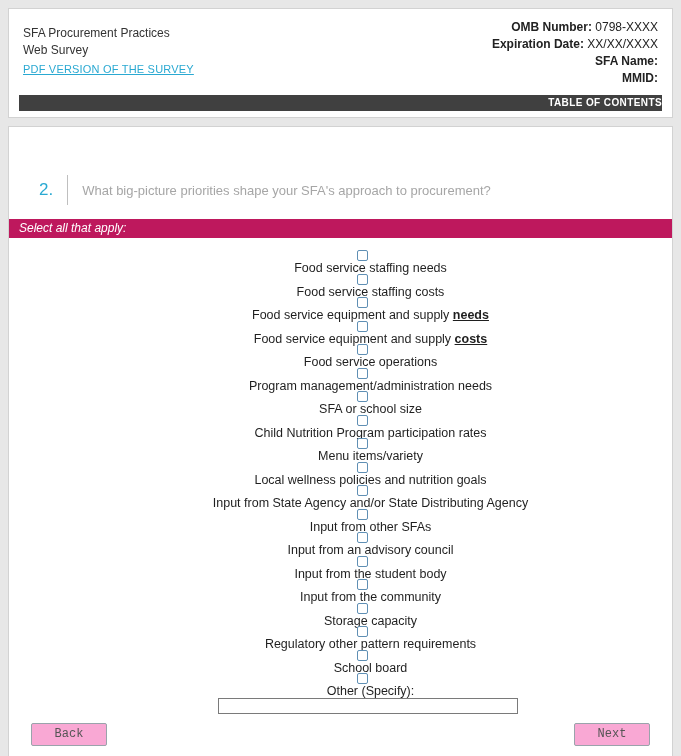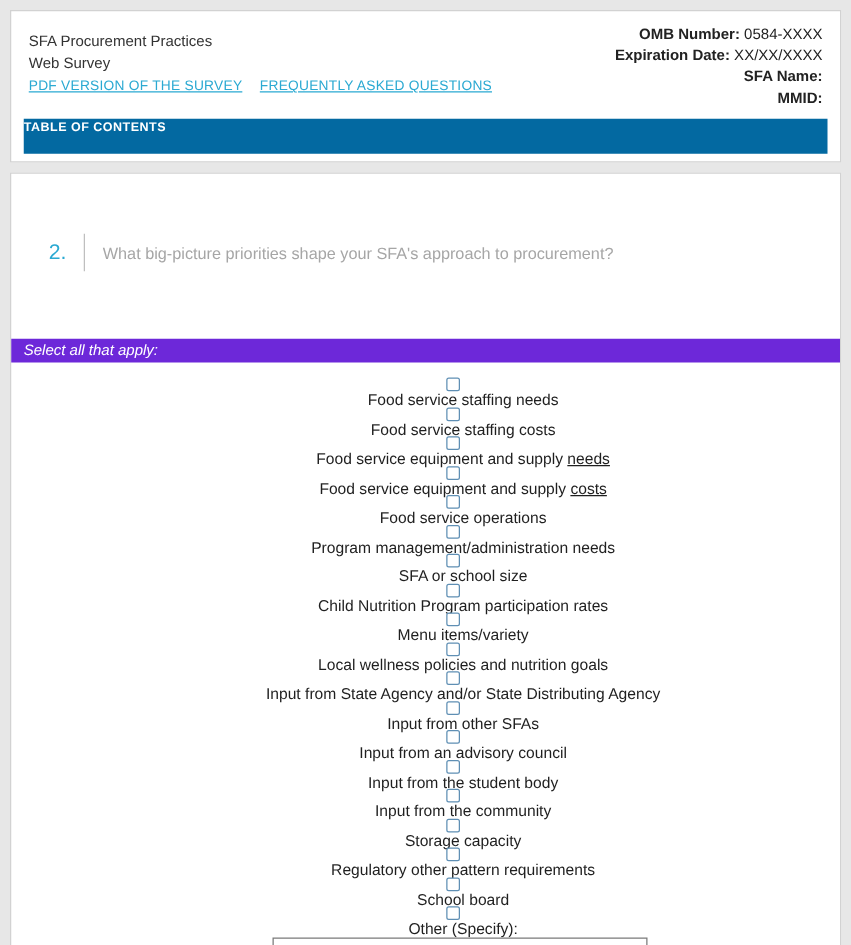--- a/index.html
+++ b/index.html
@@ -26,47 +26,47 @@
     padding: 2px 4px 6px 4px;
   }
   .header-left { padding-top: 6px; }
   .title-line {
     font-size: 12px;
     color: #333333;
     line-height: 17px;
   }
   .header-links {
     display: flex;
-    gap: 14px;
+    gap: 30px;
     margin-top: 4px;
   }
   .header-link {
     font-size: 11px;
     color: #2aa9d2;
     text-decoration: underline;
     letter-spacing: 0.2px;
     cursor: pointer;
     text-transform: uppercase;
   }
   .header-right {
     text-align: right;
     font-size: 12px;
     color: #222222;
     line-height: 17px;
   }
   .meta-line .meta-label { font-weight: bold; }
   .meta-line .meta-value { font-weight: normal; }
   .toc-bar {
-    background: #0369a1;
+    background: #404040;
     color: #ffffff;
-    text-align: left;
+    text-align: right;
     font-size: 10px;
     font-weight: bold;
     letter-spacing: 0.4px;
-    padding: 2px 0 15px 0;
+    padding: 2px 0 3px 0;
     margin-top: 2px;
     cursor: pointer;
   }
   
   .main-card {
     min-height: 616px;
     display: flex;
     flex-direction: column;
     padding-bottom: 14px;
   }
@@ -84,26 +84,25 @@
     width: 1px;
     height: 30px;
     background: #bfbfbf;
     margin-right: 14px;
   }
   .question-text {
     color: #a6a6a6;
     font-size: 13px;
   }
   .instruction-bar {
-    background: #6d28d9;
+    background: #be185d;
     color: #ffffff;
     font-size: 12px;
     font-style: italic;
     padding: 2px 10px 3px 10px;
-    margin-top: 40px;
   }
   .options-list {
     padding: 12px 0 0 44px;
   }
   .option-row {
     display: flex;
     align-items: center;
     height: 23.5px;
     flex-direction: column;
   }
@@ -115,21 +114,21 @@
     background: #ffffff;
     flex: 0 0 auto;
     cursor: pointer;
   }
   .option-label {
     margin-left: 16px;
     font-size: 12.5px;
     color: #1f1f1f;
   }
   .option-label .em {
-    font-weight: normal;
+    font-weight: bold;
     text-decoration: underline;
     margin-top: 16px;
   }
   .other-input {
     margin-left: 10px;
     width: 300px;
     height: 17px;
     border: 1px solid #7a7a7a;
     font-size: 12px;
     font-family: "Liberation Sans", sans-serif;
@@ -156,25 +155,24 @@
 </head>
 <body>
 
 <div class="card header-card">
   <div class="header-top">
     <div class="header-left">
       <div class="title-line">SFA Procurement Practices</div>
       <div class="title-line">Web Survey</div>
       <div class="header-links">
         <span class="header-link">PDF VERSION OF THE SURVEY</span>
-        <span class="header-link">FREQUENTLY ASKED QUESTIONS</span>
       </div>
     </div>
     <div class="header-right">
-      <div class="meta-line"><span class="meta-label">OMB Number: </span><span class="meta-value">0584-XXXX</span></div>
+      <div class="meta-line"><span class="meta-label">OMB Number: </span><span class="meta-value">0798-XXXX</span></div>
       <div class="meta-line"><span class="meta-label">Expiration Date: </span><span class="meta-value">XX/XX/XXXX</span></div>
       <div class="meta-line"><span class="meta-label">SFA Name:</span><span class="meta-value"></span></div>
       <div class="meta-line"><span class="meta-label">MMID:</span><span class="meta-value"></span></div>
     </div>
   </div>
   <div class="toc-bar">TABLE OF CONTENTS</div>
 </div>
 
 <div class="card main-card">
 

